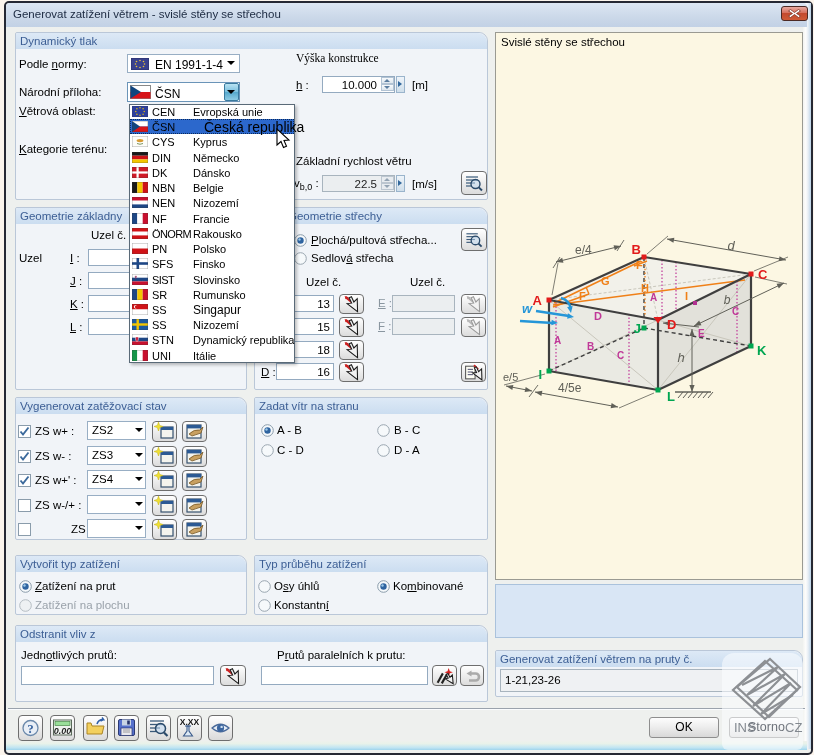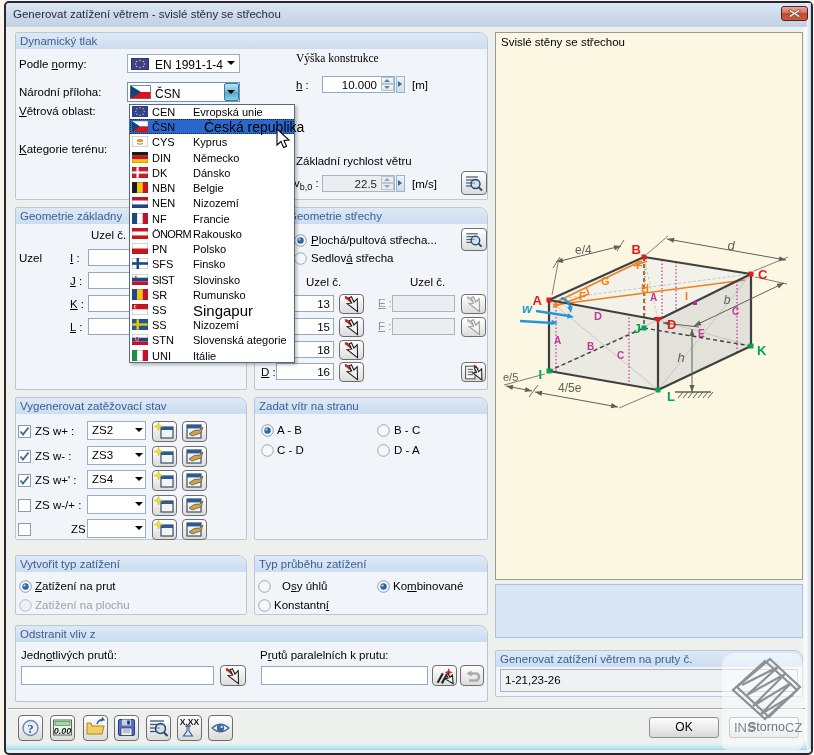--- a/index.html
+++ b/index.html
@@ -272,37 +272,37 @@
  <circle cx="6.5" cy="6.5" r="5.8" fill="#eef1f3" stroke="#b4bcc2"></circle>
 </svg>
 <div class="t" style="left:35px;top:599px;color:#9aa2aa;">Zatížení na plochu</div>
 
 <div class="grp" style="left:254px;top:555px;width:234px;height:60px;"></div>
 <div class="ghd" style="left:255px;top:556px;width:232px;"></div>
 <div class="hdt" style="left:259px;top:556px;">Typ průběhu zatížení</div>
 <svg class="abs" style="left:258px;top:580px;" width="13" height="13" viewBox="0 0 13 13">
  <circle cx="6.5" cy="6.5" r="5.8" fill="#f6f9fb" stroke="#9aa6b0"></circle>
 </svg>
-<div class="t" style="left:282px;top:580px;">O<u>s</u>y úhlů</div>
+<div class="t" style="left:274px;top:580px;">O<u>s</u>y úhlů</div>
 <svg class="abs" style="left:377px;top:580px;" width="13" height="13" viewBox="0 0 13 13">
  <circle cx="6.5" cy="6.5" r="5.8" fill="#f6f9fb" stroke="#8a9cab"></circle>
     <circle cx="6.5" cy="6.5" r="3.2" fill="#2f64a0"></circle>
     <circle cx="5.5" cy="5.5" r="1.2" fill="#9cc8e8"></circle>
 </svg>
 <div class="t" style="left:393px;top:580px;">Ko<u>m</u>binované</div>
 <svg class="abs" style="left:258px;top:599px;" width="13" height="13" viewBox="0 0 13 13">
  <circle cx="6.5" cy="6.5" r="5.8" fill="#f6f9fb" stroke="#9aa6b0"></circle>
 </svg>
 <div class="t" style="left:274px;top:599px;">Konstantn<u>í</u></div>
 
 <div class="grp" style="left:15px;top:625px;width:473px;height:77px;"></div>
 <div class="ghd" style="left:16px;top:626px;width:471px;"></div>
 <div class="hdt" style="left:20px;top:626px;">Odstranit vliv z</div>
 <div class="t" style="left:21px;top:649px;">Jedn<u>o</u>tlivých prutů:</div>
-<div class="t" style="left:260px;top:649px;">P<u>r</u>utů paralelních k prutu:</div>
+<div class="t" style="left:277px;top:649px;">P<u>r</u>utů paralelních k prutu:</div>
 <div class="inp" style="left:21px;top:666px;width:193px;height:19px;"></div>
 <div class="pbtn" style="left:220px;top:665px;width:26px;height:21px;"></div>
 <div class="inp" style="left:261px;top:666px;width:167px;height:19px;"></div>
 <div class="pbtn" style="left:432px;top:665px;width:25px;height:21px;"></div>
 <div class="pbtn" style="left:460px;top:665px;width:24px;height:21px;"></div>
 
 <svg class="abs" style="left:340px;top:294px;" width="25" height="20" viewBox="0 0 23 19">
     <line x1="5" y1="3" x2="11" y2="8" stroke="#cc2020" stroke-width="2.1"></line>
     <path d="M4 2 L8 3 L5 5 Z" fill="#cc2020"></path>
     <path d="M16.3 16.8 L16 4.5 L12.8 7.6 L10.5 2.6 L8.3 3.6 L10.7 8.7 L6.4 9.1 Z" fill="#f2f2f2" stroke="#1a1a1a" stroke-width="1"></path>
@@ -699,38 +699,38 @@
 <div class="t" style="left:152px;top:289px;z-index:52;color:#000;font-size:11px;">SR</div>
 <div class="t" style="left:193px;top:289px;z-index:52;color:#000;font-size:11px;">Rumunsko</div>
 <svg class="abs" style="left:132px;top:304px;z-index:52;" width="16" height="11" viewBox="0 0 16 11">
     <rect width="16" height="5.5" fill="#d01317"></rect>
     <rect y="5.5" width="16" height="5.5" fill="#fff"></rect>
     <circle cx="3.6" cy="2.7" r="1.7" fill="#fff"></circle>
     <circle cx="4.4" cy="2.7" r="1.5" fill="#d01317"></circle>
     <rect x="0.2" y="0.2" width="15.6" height="10.6" fill="none" stroke="rgba(60,60,60,0.45)" stroke-width="0.5"></rect>
   </svg>
 <div class="t" style="left:152px;top:304px;z-index:52;color:#000;font-size:11px;">SS</div>
-<div class="t" style="left:193px;top:304px;z-index:52;color:#000;font-size:15px;">Singapur</div>
+<div class="t" style="left:193px;top:304px;z-index:52;color:#000;font-size:12px;">Singapur</div>
 <svg class="abs" style="left:132px;top:319px;z-index:52;" width="16" height="11" viewBox="0 0 16 11">
     <rect width="16" height="11" fill="#1c5aa0"></rect>
     <rect x="4.5" width="2.4" height="11" fill="#f3c500"></rect>
     <rect y="4.3" width="16" height="2.4" fill="#f3c500"></rect>
     <rect x="0.2" y="0.2" width="15.6" height="10.6" fill="none" stroke="rgba(60,60,60,0.45)" stroke-width="0.5"></rect>
   </svg>
 <div class="t" style="left:152px;top:319px;z-index:52;color:#000;font-size:11px;">SS</div>
 <div class="t" style="left:193px;top:319px;z-index:52;color:#000;font-size:11px;">Nizozemí</div>
 <svg class="abs" style="left:132px;top:334px;z-index:52;" width="16" height="11" viewBox="0 0 16 11">
     <rect width="16" height="3.7" fill="#fff"></rect>
     <rect y="3.7" width="16" height="3.7" fill="#1e4785"></rect>
     <rect y="7.4" width="16" height="3.6" fill="#c8102e"></rect>
     <path d="M3.5 3 L6.5 3 L6.2 6.5 L5 7.6 L3.8 6.5 Z" fill="#c8102e" stroke="#fff" stroke-width="0.5"></path>
     <rect x="0.2" y="0.2" width="15.6" height="10.6" fill="none" stroke="rgba(60,60,60,0.45)" stroke-width="0.5"></rect>
   </svg>
 <div class="t" style="left:152px;top:334px;z-index:52;color:#000;font-size:11px;">STN</div>
-<div class="t" style="left:193px;top:334px;z-index:52;color:#000;font-size:11px;">Slovenská ategorie</div>
+<div class="t" style="left:193px;top:334px;z-index:52;color:#000;font-size:11px;">Dynamický republika</div>
 <svg class="abs" style="left:132px;top:350px;z-index:52;" width="16" height="11" viewBox="0 0 16 11">
     <rect width="5.3" height="11" fill="#159548"></rect>
     <rect x="5.3" width="5.4" height="11" fill="#fff"></rect>
     <rect x="10.7" width="5.3" height="11" fill="#c8102e"></rect>
     <rect x="0.2" y="0.2" width="15.6" height="10.6" fill="none" stroke="rgba(60,60,60,0.45)" stroke-width="0.5"></rect>
   </svg>
 <div class="t" style="left:152px;top:350px;z-index:52;color:#000;font-size:11px;">UNI</div>
 <div class="t" style="left:193px;top:350px;z-index:52;color:#000;font-size:11px;">Itálie</div>
 
 <svg class="abs" style="left:274px;top:128px;z-index:60;" width="20" height="24" viewBox="0 0 20 24">

